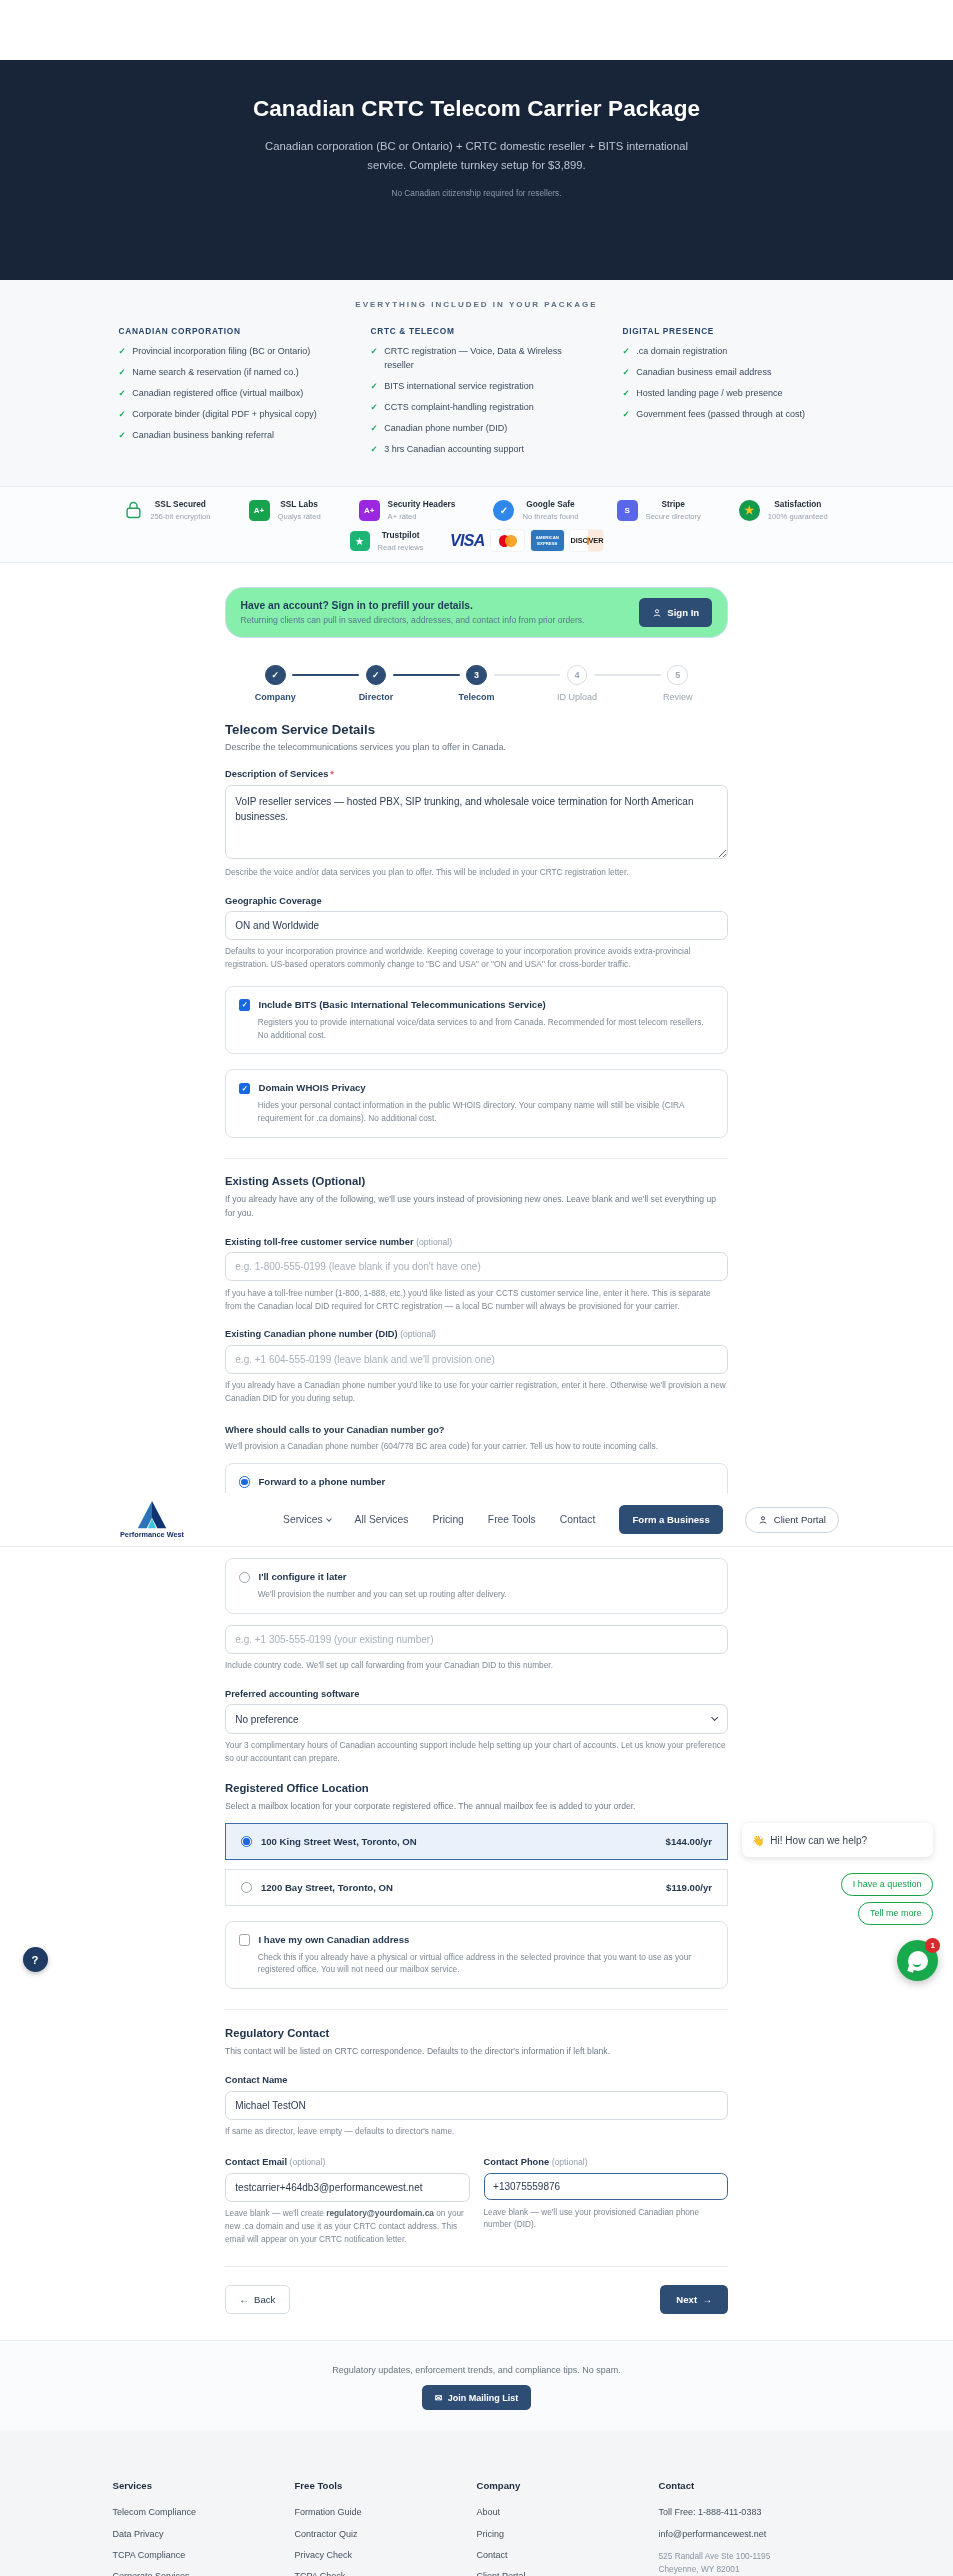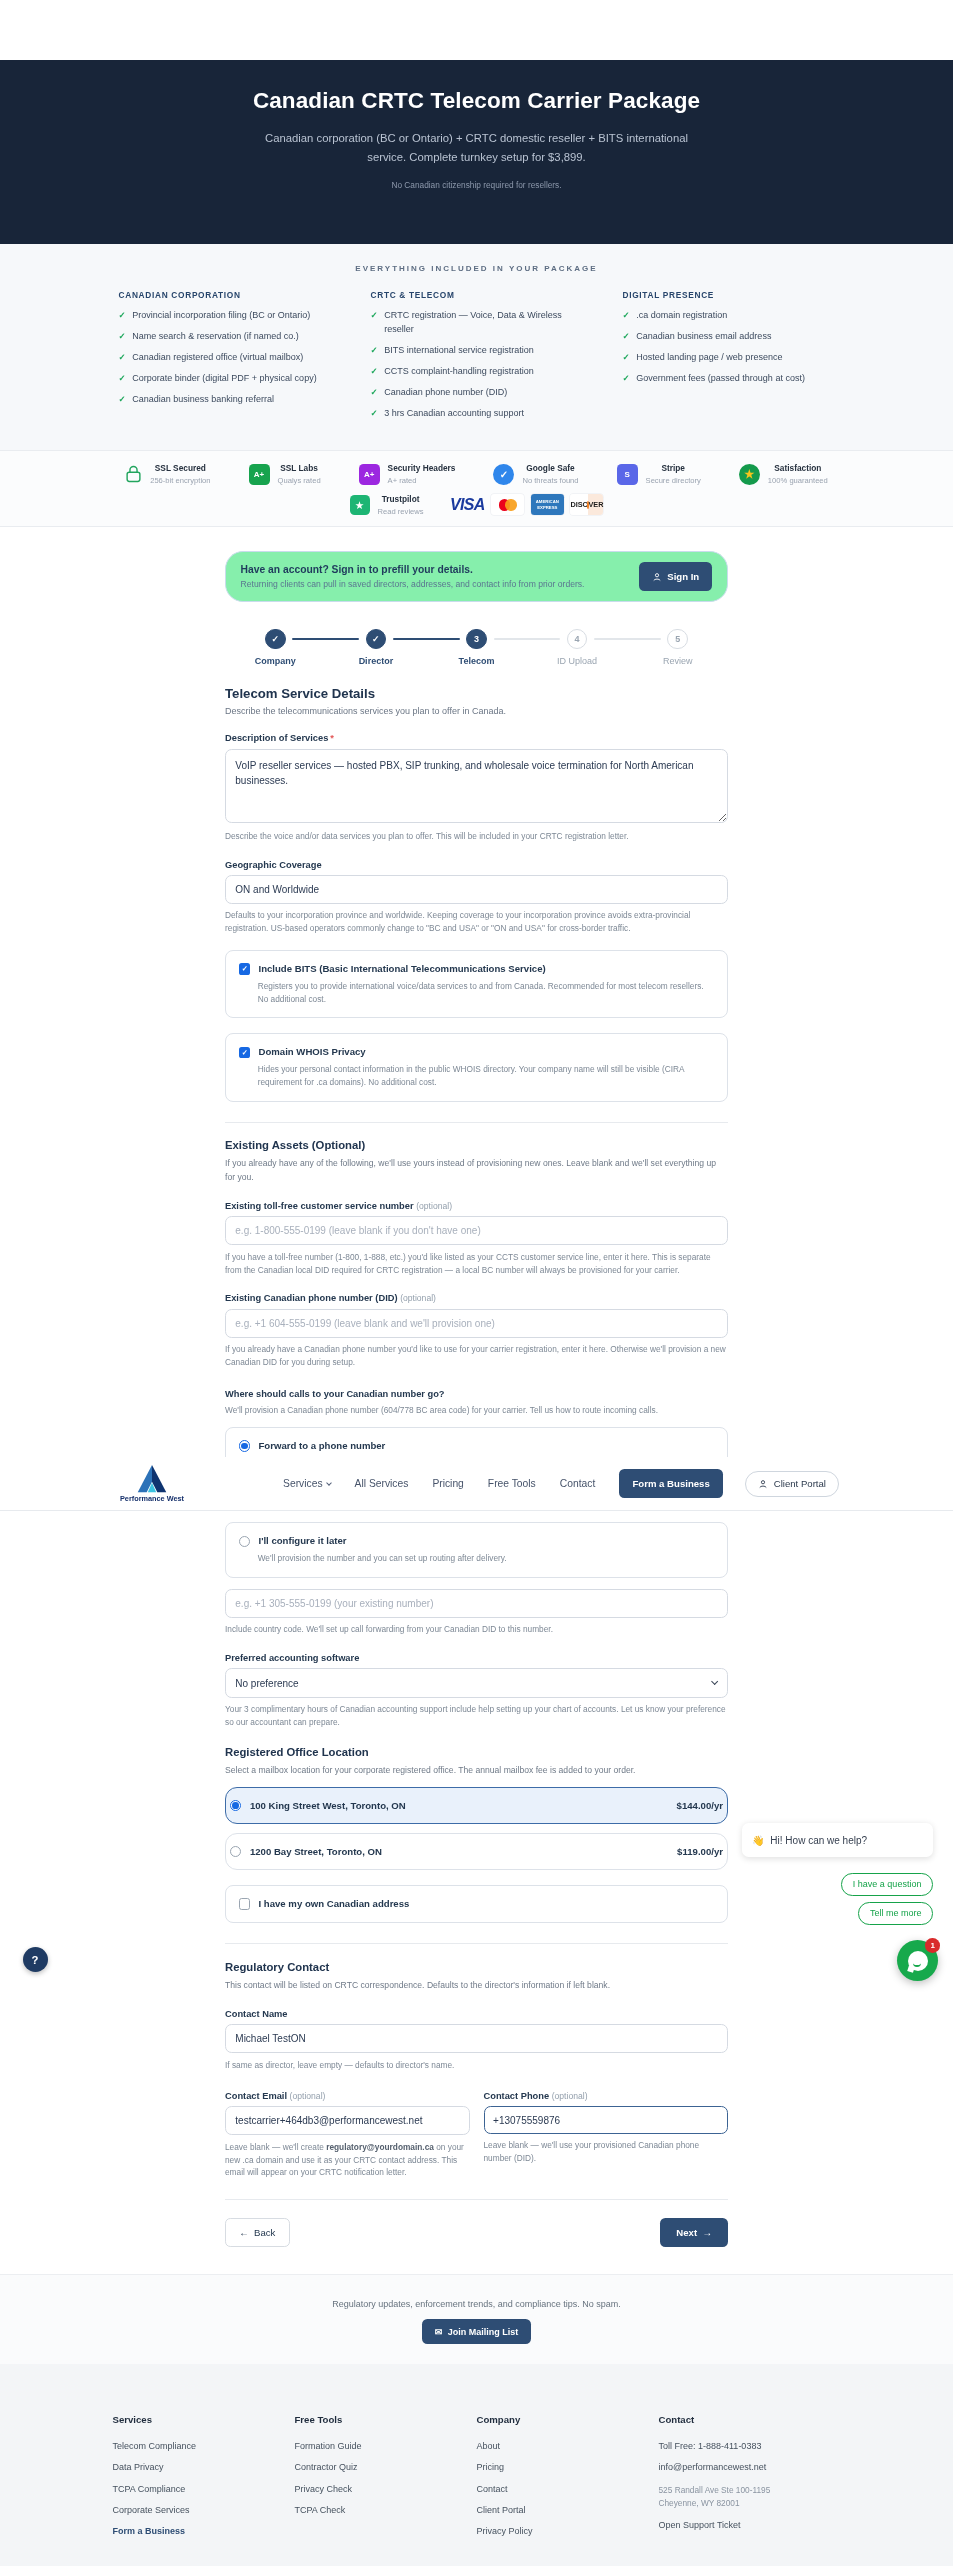--- a/index.html
+++ b/index.html
@@ -5,21 +5,21 @@
   * { margin:0; padding:0; box-sizing:border-box; }
   html,body { width:953px; }
   body {
     font-family:"Liberation Sans", sans-serif;
     background:#ffffff; color:#243b55; position:relative;
     min-height:2576px; overflow-x:hidden;
   }
   .topgap { height:60px; background:#ffffff; }
 
   
-  .hero { height:184px; background:#182539; color:#fff; text-align:center; padding-top:28px; }
+  .hero { height:220px; background:#182539; color:#fff; text-align:center; padding-top:36px; }
   .hero h1 { font-size:22.5px; font-weight:bold; letter-spacing:0.1px; }
   .hero .sub { margin:14.6px auto 0; max-width:463px; font-size:11.3px; line-height:1.75; color:#b9c3d2; font-weight:400; }
   .hero .note { margin-top:12px; font-size:8.3px; color:#8d99ac; }
 
   
   .package { background:#f6f8fa; padding:20px 0 22.5px; }
   .package .caps-heading { text-align:center; font-size:8px; font-weight:bold; letter-spacing:2px; color:#5e6e83; }
   .package .cols { display:grid; grid-template-columns:212px 212px 212px; gap:0 40px; justify-content:center; margin-top:17px; }
   .pkg-col h3 { font-size:8.3px; font-weight:bold; letter-spacing:0.7px; color:#27456b; margin-bottom:9.3px; }
   .pkg-item { display:flex; gap:6.6px; margin-bottom:7.3px; font-size:9px; line-height:1.5; color:#3c4a5e; }
@@ -102,21 +102,21 @@
   .cb.un { border:1.3px solid #9aa5b1; background:#fff; color:transparent; }
   .radio { width:11.3px; height:11.3px; border-radius:50%; border:1.3px solid #9aa5b1; background:#fff; flex:0 0 auto; margin-top:0.7px; position:relative; }
   .radio.sel { border-color:#1668e3; }
   .radio.sel::after { content:""; position:absolute; inset:1.3px; border-radius:50%; background:#1668e3; }
 
   .divider { height:0.7px; background:#e7eaee; margin:20px 0 4px; }
 
   .sec-title { margin-top:17px; font-size:11.3px; font-weight:bold; color:#20344e; }
   .sec-sub { margin-top:6px; font-size:8.6px; color:#6f7a88; line-height:1.55; }
 
-  .office-row { margin-top:9.3px; border:0.7px solid #dde2e9; border-radius:12px; height:37px; padding:0 4px;
+  .office-row { margin-top:9.3px; border:0.7px solid #dde2e9; border-radius:0; height:37px; padding:0 15px;
                 display:flex; align-items:center; justify-content:space-between; cursor:pointer; background:#fff; }
   .office-row.sel { background:#e9f1fb; border:1.3px solid #3d6ca8; }
   .office-left { display:flex; align-items:center; gap:8.6px; font-size:9.6px; font-weight:bold; color:#24384f; }
   .office-price { font-size:9.6px; font-weight:bold; color:#24384f; }
 
   .forward-card { margin-top:10.6px; height:38px; overflow:hidden; padding:11.3px 13.2px; }
 
   
   .navbar { width:953px; margin:-8px 0 10.6px -225px; height:54px; background:#fff;
             border-bottom:0.7px solid #e7eaee; display:flex; align-items:center;
@@ -487,20 +487,21 @@
           <span style="font-weight:bold;">1200 Bay Street, Toronto, ON</span>
         </span>
       <span class="office-price">$119.00/yr</span>
     </div>
 
     <div class="opt-card">
       <div class="opt-head">
         <span class="cb un"></span>
         <span class="opt-title">I have my own Canadian address</span>
       </div>
+      <div class="opt-desc">Check this if you already have a physical or virtual office address in the selected province that you want to use as your registered office. You will not need our mailbox service.</div>
     </div>
 
     <div class="divider"></div>
 
     <h3 class="sec-title">Regulatory Contact</h3>
     <div class="sec-sub">This contact will be listed on CRTC correspondence. Defaults to the director's information if left blank.</div>
 
     <label class="field-label">Contact Name</label>
     <input class="input" value="Michael TestON" style="">
     <div class="helper">If same as director, leave empty — defaults to director's name.</div>

